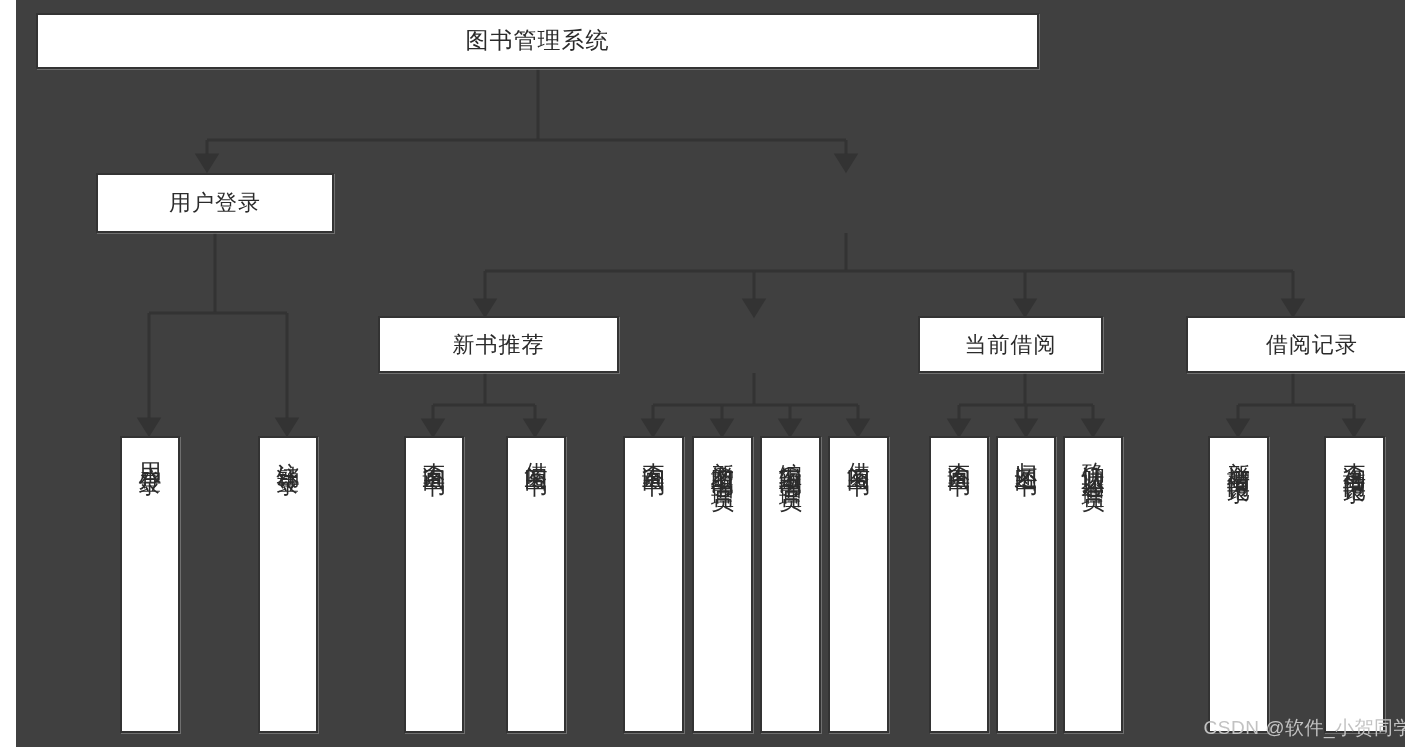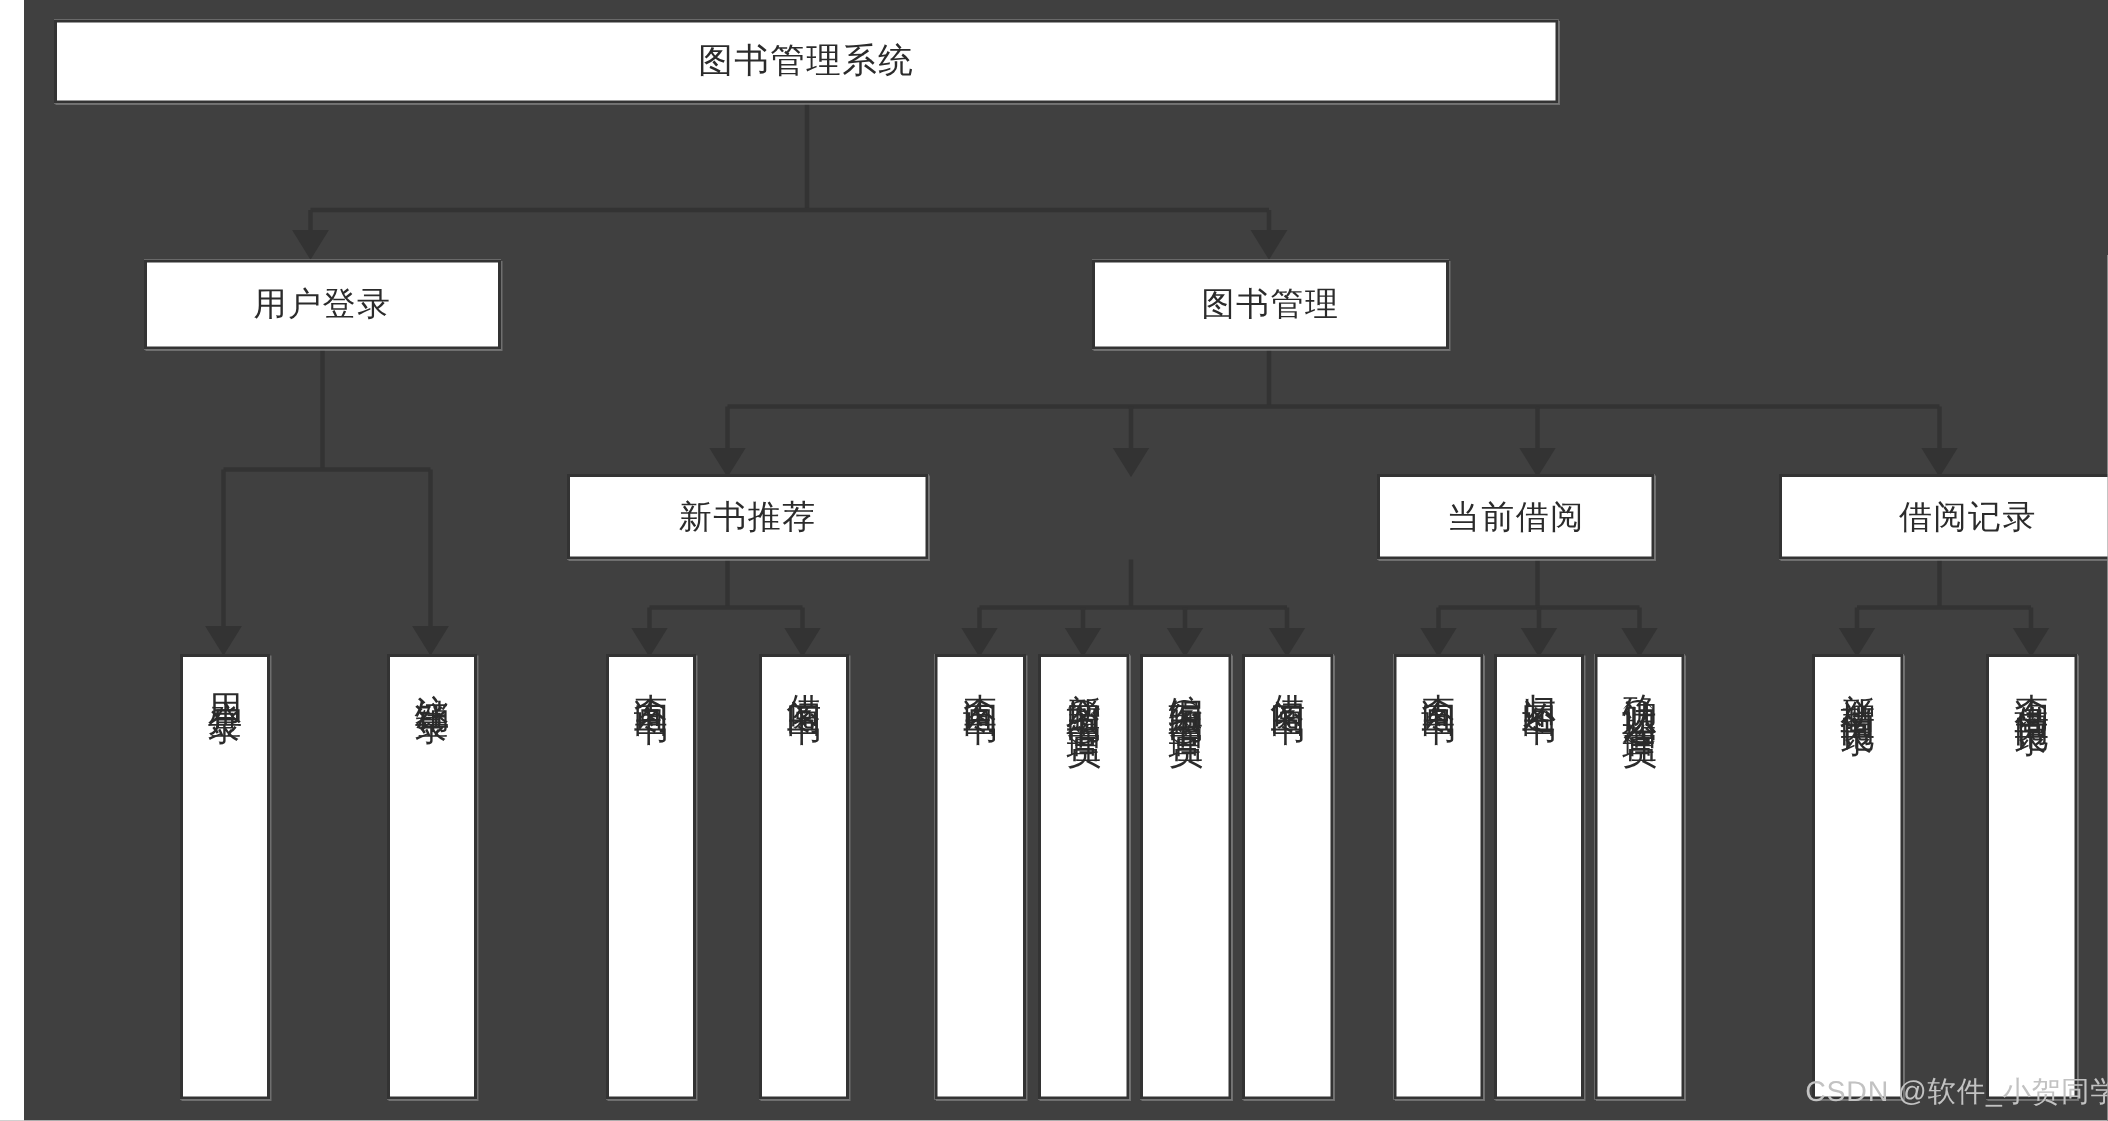--- a/index.html
+++ b/index.html
@@ -133,23 +133,20 @@
   </svg>
 
   <div class="node root horiz" style="left:20px; top:13px; width:1003px; height:56px;">
     <span class="node-label">图书管理系统</span>
   </div>
 
   <div class="node horiz" style="left:80px; top:173px; width:238px; height:60px;">
     <span class="node-label">用户登录</span>
   </div>
 
-  <div class="node horiz" style="left:712px; top:173px; width:238px; height:60px;">
-    <span class="node-label">图书管理</span>
-  </div>
 
   <div class="node horiz" style="left:362px; top:316px; width:241px; height:57px;justify-content:center;">
     <span class="node-label">新书推荐</span>
   </div>
 
 
   <div class="node horiz" style="left:902px; top:316px; width:185px; height:57px;">
     <span class="node-label">当前借阅</span>
   </div>
 

